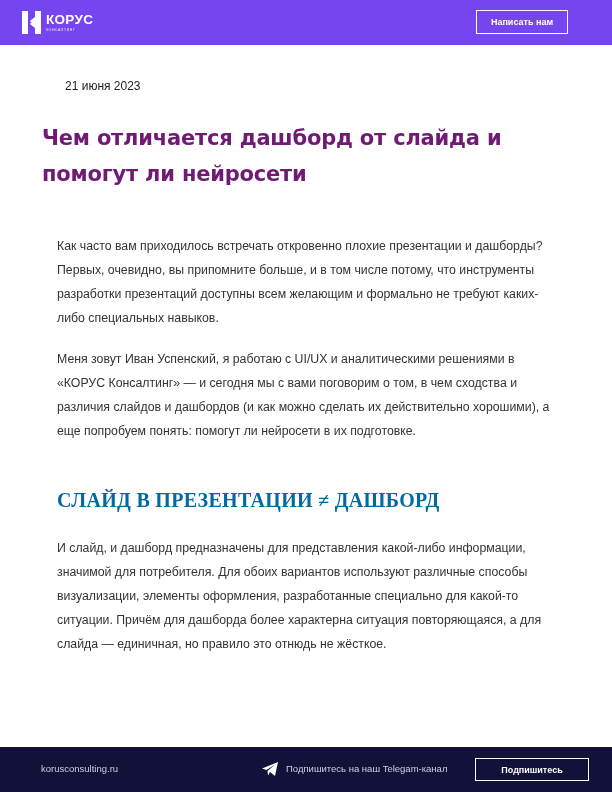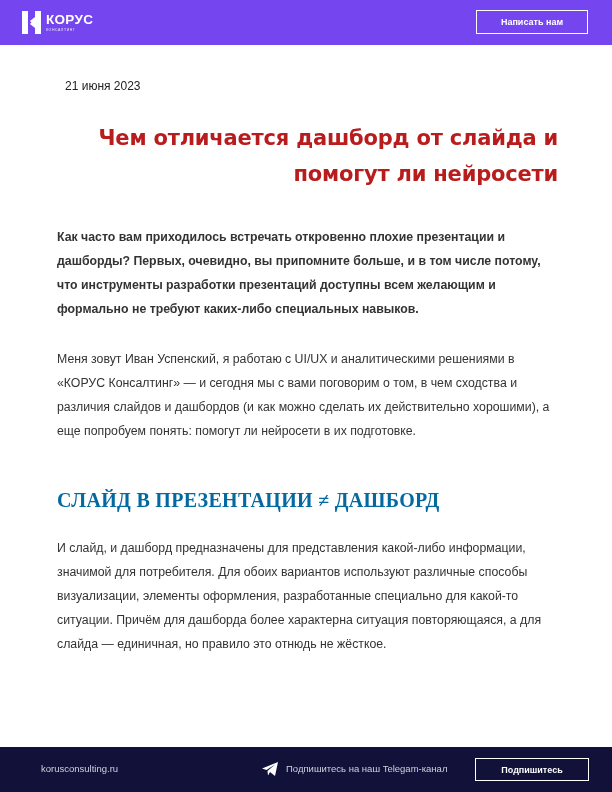--- a/index.html
+++ b/index.html
@@ -11,37 +11,37 @@
       background: #7545ef;
     }
     .logo { position: absolute; left: 22px; top: 11px; height: 23px; display: flex; align-items: center; }
     .logo-mark { width: 19px; height: 23px; position: relative; }
     .logo-mark svg { display: block; }
     .logo-text { margin-left: 5px; display: flex; flex-direction: column; line-height: 1; }
     .logo-name { color: #fff; font-weight: bold; font-size: 13.5px; letter-spacing: 0.3px; }
     .logo-sub { color: #fff; font-size: 3.5px; letter-spacing: 0.6px; margin-top: 2px; opacity: 0.9; }
 
     .write-btn {
-      position: absolute; left: 476px; top: 10px; width: 112px; height: 24px;
+      position: absolute; left: 476px; top: 10px; width: 92px; height: 24px;
       border: 1px solid #ffffff; background: transparent; color: #fff;
       font-family: "Liberation Sans", sans-serif; font-size: 9px; font-weight: bold;
       display: flex; align-items: center; justify-content: center;
     }
 
     .date { position: absolute; left: 65px; top: 79px; font-size: 12px; color: #222; }
     .title {
-      position: absolute; left: 58px; top: 120px; width: 500px;
+      position: absolute; left: 42px; top: 120px; width: 500px;
       font-family: "DejaVu Sans", sans-serif; font-weight: bold; font-size: 21px;
-      line-height: 36px; color: #b91c1c; letter-spacing: -0.2px; text-align: right;
+      line-height: 36px; color: #701a75; letter-spacing: -0.2px;
     }
     .para {
       position: absolute; left: 57px; width: 505px;
       font-size: 12.3px; line-height: 24px; color: #333;
     }
-    .p1 { top: 225px; font-weight: bold; }
+    .p1 { top: 234px; }
     .p2 { top: 347px; }
     .p3 { top: 536px; }
     .section-h {
       position: absolute; left: 57px; top: 489px;
       font-family: Liberation Serif, serif; font-weight: bold; font-size: 20px;
       color: #0369a1; letter-spacing: 0.3px;
     }
 
     .footer {
       position: absolute; left: 0; top: 747px; width: 612px; height: 45px;

